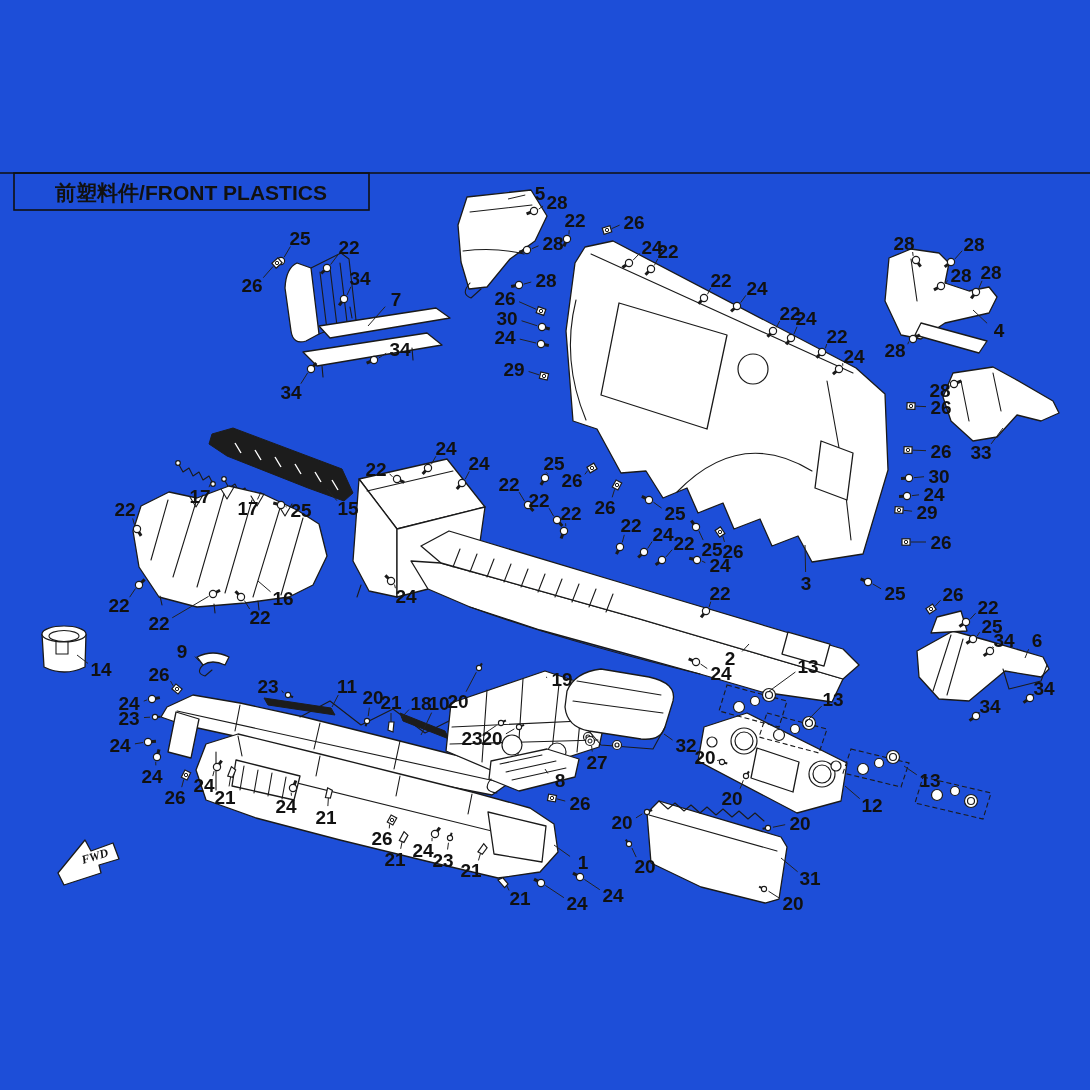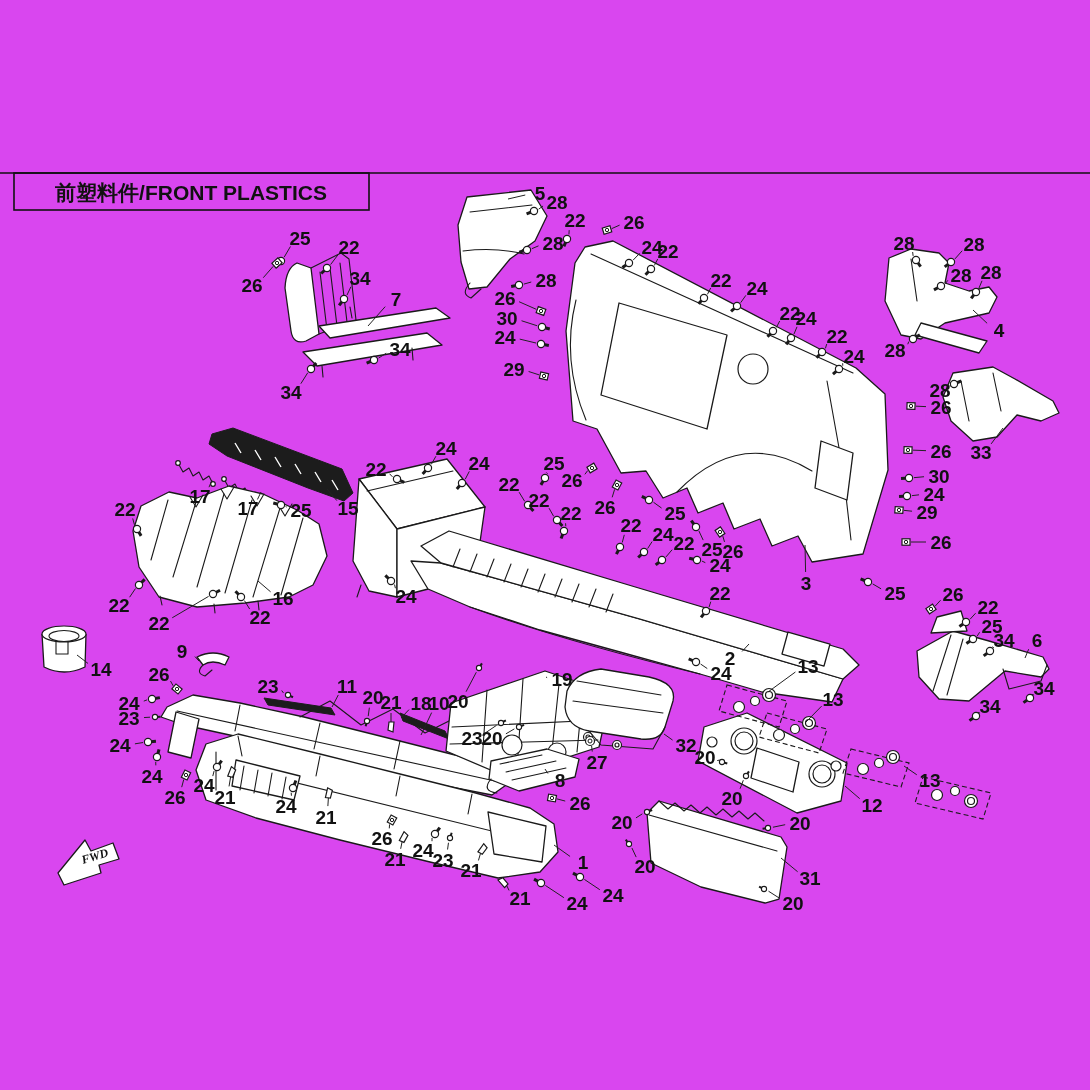--- a/index.html
+++ b/index.html
@@ -1,16 +1,16 @@
 <!DOCTYPE html>
 <html><head>
 <meta charset="utf-8">
 <style>
   html,body{margin:0;padding:0;background:#fff;}
-  #stage{position:relative;width:1090px;height:1090px;background:#d946ef;overflow:hidden;}
+  #stage{position:relative;width:1090px;height:1090px;background:#1d4ed8;overflow:hidden;}
   svg{position:absolute;left:0;top:0;}
   text.lbl{font:bold 19px "Liberation Sans",sans-serif;fill:#111;}
   text.ttl{font:bold 21px "Liberation Sans",sans-serif;fill:#111;}
   text.fwd{font:italic bold 12px "Liberation Serif",serif;fill:#111;}
   .part{fill:#fff;stroke:#1a1a1a;stroke-width:1.3;stroke-linejoin:round;}
   .pline{fill:none;stroke:#1a1a1a;stroke-width:1.1;stroke-linejoin:round;stroke-linecap:round;}
   .dark{fill:#1c1c1c;stroke:#1c1c1c;stroke-width:1;}
   .wline{fill:none;stroke:#fff;stroke-width:1.4;}
   .dashbox{fill:none;stroke:#1a1a1a;stroke-width:1.1;stroke-dasharray:5 3;}
   .ring{fill:#fff;stroke:#1a1a1a;stroke-width:1.2;}

